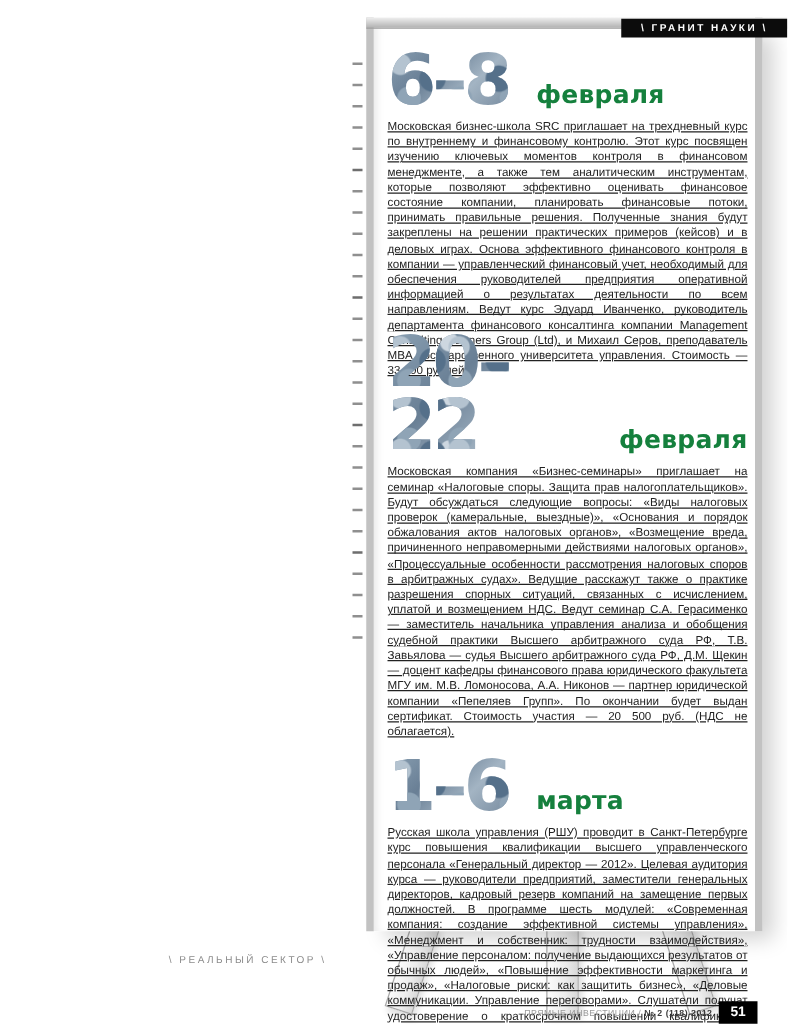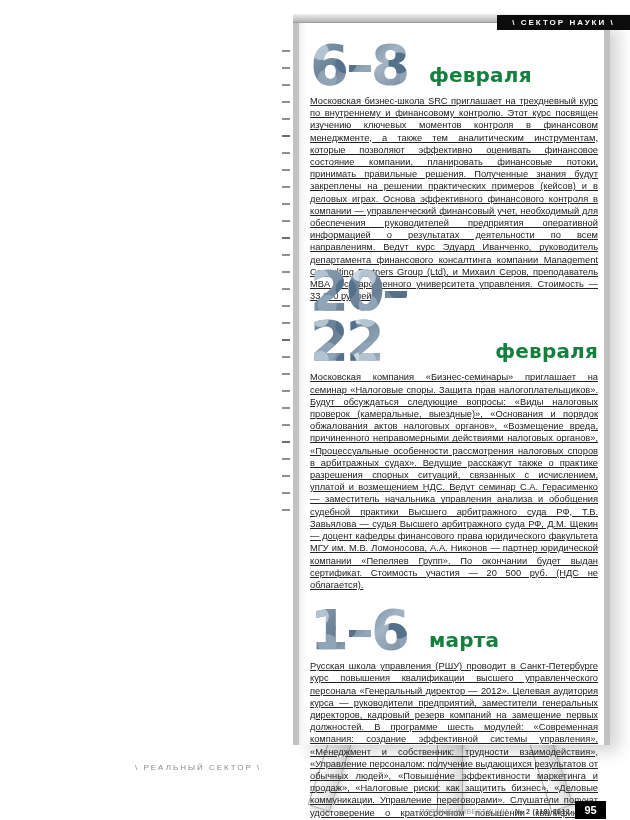--- a/index.html
+++ b/index.html
@@ -99,21 +99,21 @@
 
 <div class="page">
 
   <div class="leg leg-left"></div>
   <div class="leg leg-center"></div>
   <div class="leg leg-right"></div>
 
   <div class="board"></div>
   <div class="rail-top"></div>
 
-  <div class="rubric-tag">\ СЕКТОР НАУКИ \</div>
+  <div class="rubric-tag">\ ГРАНИТ НАУКИ \</div>
 
   <div class="ticks">
       <div class="tick" style="top: 0px;"></div>
       <div class="tick" style="top: 17px;"></div>
       <div class="tick" style="top: 34px;"></div>
       <div class="tick" style="top: 51px;"></div>
       <div class="tick" style="top: 68px;"></div>
       <div class="tick" style="top: 85px; background: rgb(110, 110, 110);"></div>
       <div class="tick" style="top: 102px;"></div>
       <div class="tick" style="top: 119px;"></div>
@@ -164,15 +164,15 @@
       </div>
       <p class="event-text">Русская школа управления (РШУ) проводит в Санкт-Петербурге курс повышения квалификации высшего управленческого персонала «Генеральный директор — 2012». Целевая аудитория курса — руководители предприятий, заместители генеральных директоров, кадровый резерв компаний на замещение первых должностей. В программе шесть модулей: «Современная компания: создание эффективной системы управления», «Менеджмент и собственник: трудности взаимодействия», «Управление персоналом: получение выдающихся результатов от обычных людей», «Повышение эффективности маркетинга и продаж», «Налоговые риски: как защитить бизнес», «Деловые коммуникации. Управление переговорами». Слушатели получат удостоверение о краткосрочном повышении квалификации государственного образца, «Директорскую папку» с учебным материалом и доступ к дополнительным электронным материалам РШУ. Стоимость семинара — 55 500 рублей.</p>
     </section>
 
   </div>
 
   <div class="footer-left">\ РЕАЛЬНЫЙ СЕКТОР \</div>
   <div class="footer-right">
     <span>ПРЯМЫЕ ИНВЕСТИЦИИ / </span><span class="issue">№ 2 (118) 2012</span>
   </div>
-  <div class="page-number">95</div>
+  <div class="page-number">51</div>
 
 </div>
 
 </body></html>

